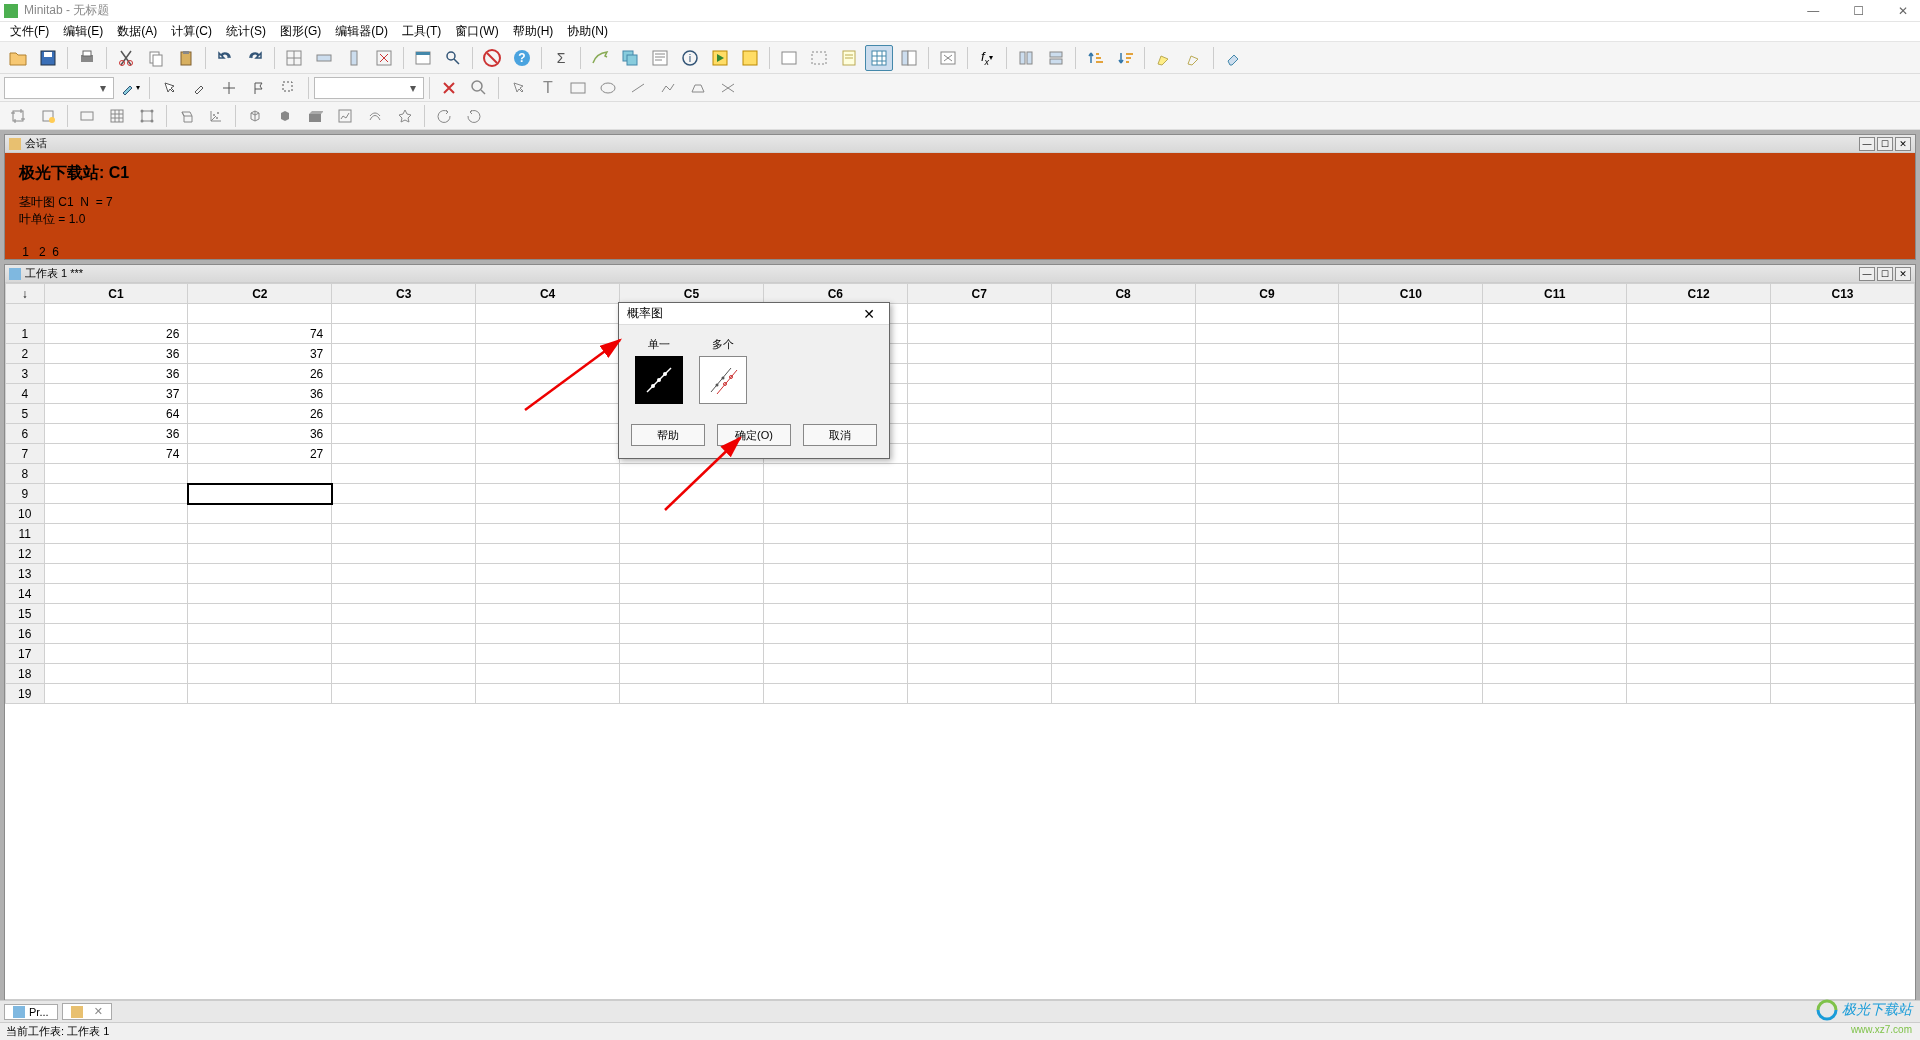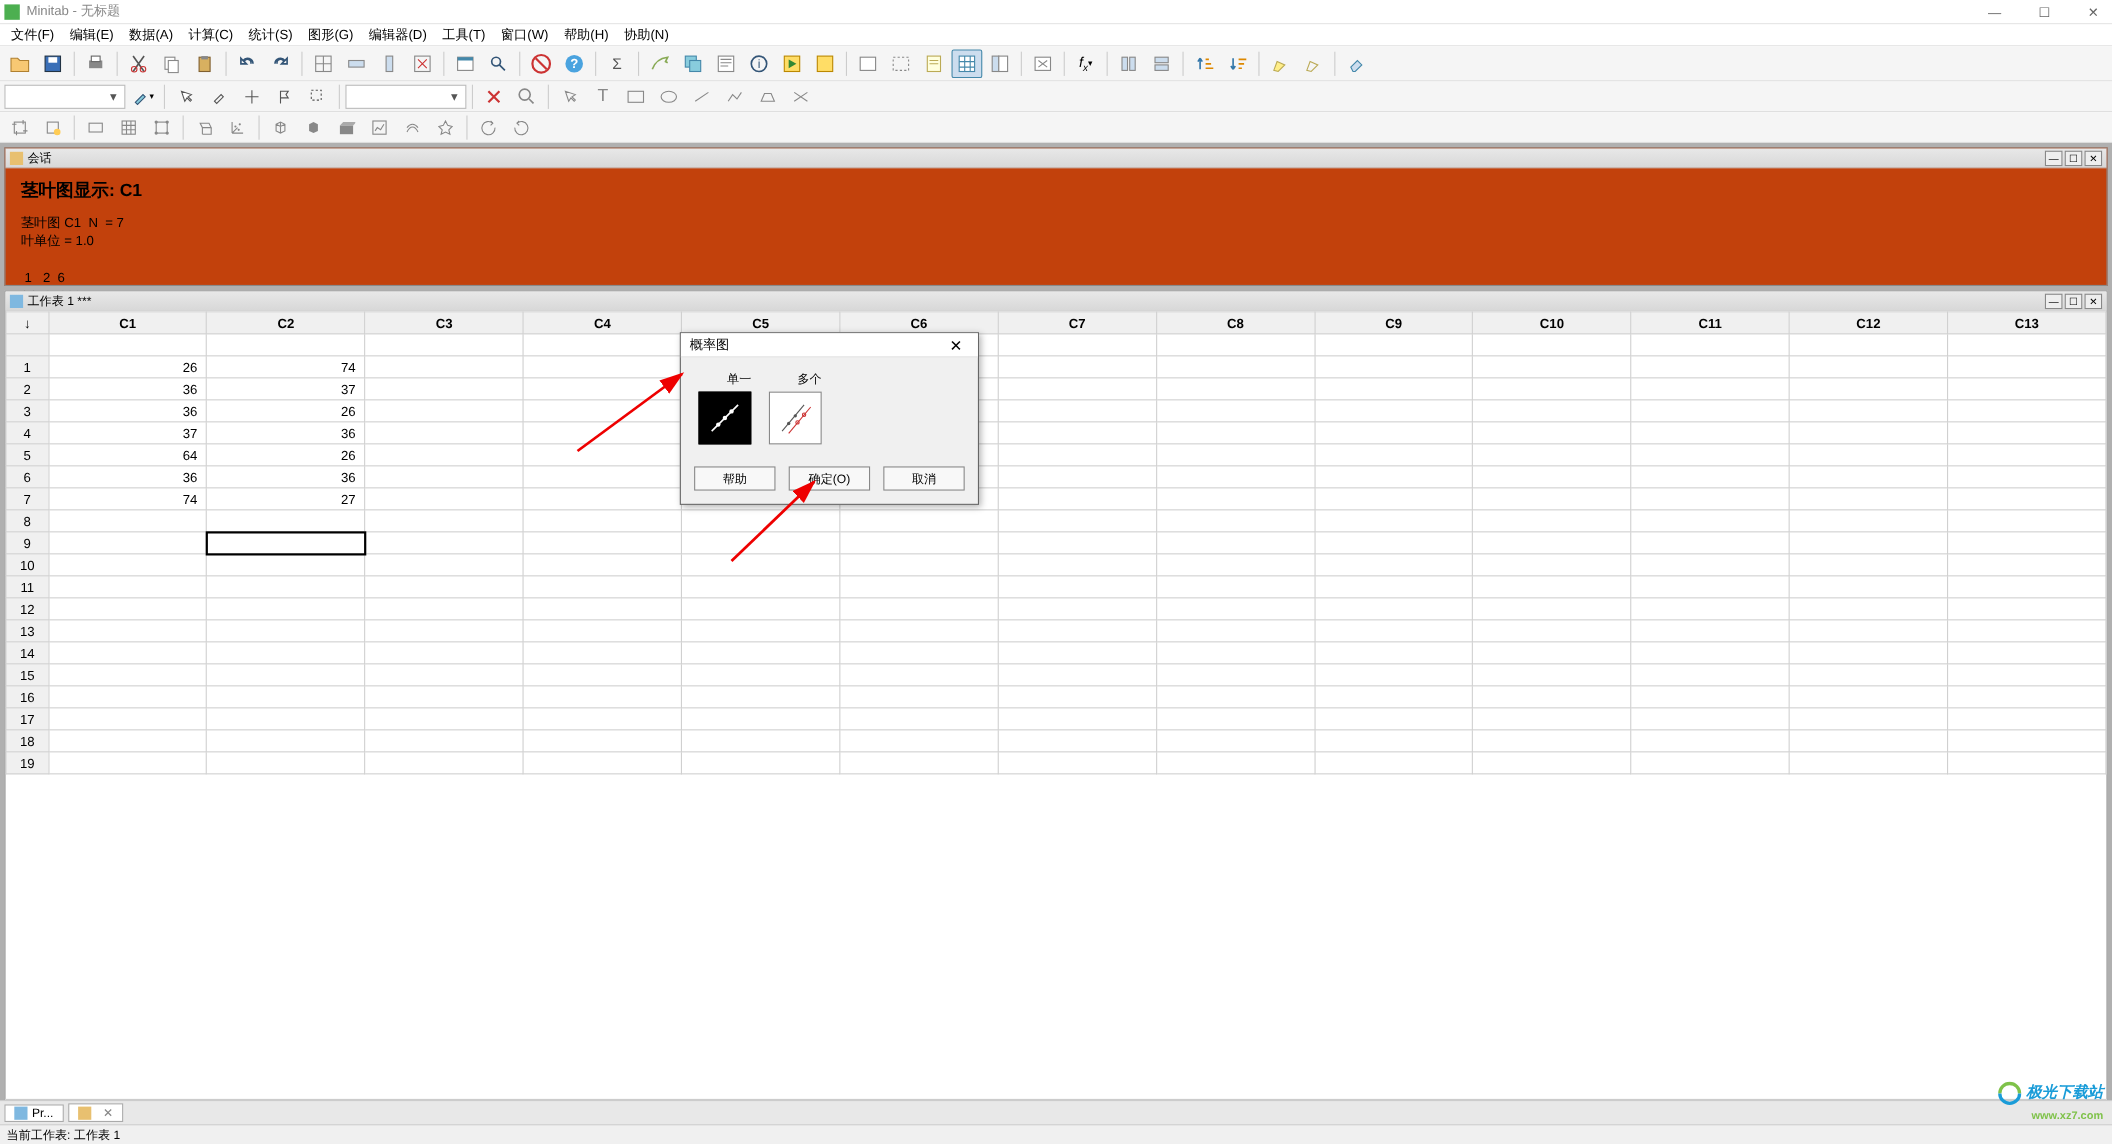--- a/index.html
+++ b/index.html
@@ -49,37 +49,37 @@
 .scrollbar-h { height: 16px; background:#f0f0f0; border-top:1px solid #ccc; position:absolute; bottom:0; left:0; right:0; display:flex; }
 .scrollbar-h .arrow{ width:16px; border:1px solid #ccc; background:#e8e8e8; text-align:center; font-size:10px;}
 .scrollbar-h .track{ flex:1; background:#f0f0f0; position:relative;}
 .scrollbar-h .thumb{ position:absolute; height:100%; background:#c8c8c8; border:1px solid #aaa;}
 
 
 .dialog { position: absolute; background: #f0f0f0; border: 1px solid #666; box-shadow: 2px 2px 6px rgba(0,0,0,0.3); }
 .dialog .dlg-title { height: 22px; background: #fff; display:flex; align-items:center; padding: 0 8px; font-size:12px; border-bottom:1px solid #ddd;}
 .dialog .dlg-title .close{ margin-left:auto; font-size:14px; cursor:pointer; padding:0 6px;}
 .dialog .dlg-body { padding: 12px 16px; display:flex; gap:16px; }
-.dialog .opt { text-align:right; }
+.dialog .opt { text-align:center; }
 .dialog .opt .lbl { font-size:11px; margin-bottom:4px; }
 .dialog .opt .thumb { width:48px; height:48px; border:1px solid #888; background:#fff; display:flex; align-items:center; justify-content:center; cursor:pointer; }
 .dialog .opt.selected .thumb { border:3px solid #000; background:#000; }
 .dialog .dlg-buttons { padding: 8px 12px 12px; display:flex; gap:12px; justify-content: space-around; }
 .dialog .dlg-buttons button { width: 82px; height: 22px; font-size:11px; border:1px solid #888; background:#f8f8f8; cursor:pointer; }
 
 
 .arrow-ann { position:absolute; pointer-events:none; }
 
 
 .taskbar { position:absolute; bottom:18px; left:0; right:0; height:22px; background:#e8e8e8; border-top:1px solid #ccc; display:flex; align-items:center; padding:0 4px; gap:4px;}
 .taskbar .taskbtn { border:1px solid #aaa; background:#fff; padding:1px 8px; font-size:11px; display:flex; align-items:center; gap:4px; cursor:pointer;}
 .taskbar .taskbtn .ticon{ width:12px; height:12px; }
 .statusbar { position:absolute; bottom:0; left:0; right:0; height:18px; background:#f0f0f0; border-top:1px solid #ccc; display:flex; align-items:center; padding:0 6px; font-size:11px;}
 
-.watermark { position:absolute; right:8px; bottom:20px; font-size:14px; color:#1a9cd8; font-style:italic; font-weight:bold; text-align:right; line-height:1.1;}
+.watermark { position:absolute; right:8px; bottom:4px; font-size:14px; color:#1a9cd8; font-style:italic; font-weight:normal; text-align:right; line-height:1.1;}
 .watermark .url{ font-size:10px; color:#7fc24a; font-style:normal;}
 
 svg { display:block; }
 </style>
 </head>
 <body>
 
 <div class="titlebar">
   <div class="app-icon"></div>
   <span class="title">
@@ -529,21 +529,21 @@
     <div class="sub-titlebar">
       <div class="sicon"></div>
       <span>会话</span>
       <div class="controls">
         <span>—</span>
         <span>☐</span>
         <span>✕</span>
       </div>
     </div>
     <div class="session-body">
-      <h3>茎叶图显示: C1</h3>
+      <h3>极光下载站: C1</h3>
       <pre>茎叶图 C1  N  = 7
 叶单位 = 1.0
 
  1   2  6
 (4)  3  6667</pre>
     </div>
   </div>
 
   <div class="subwin worksheet" style="left:4px; top:134px; right:4px; bottom:4px;">
     <div class="sub-titlebar">

